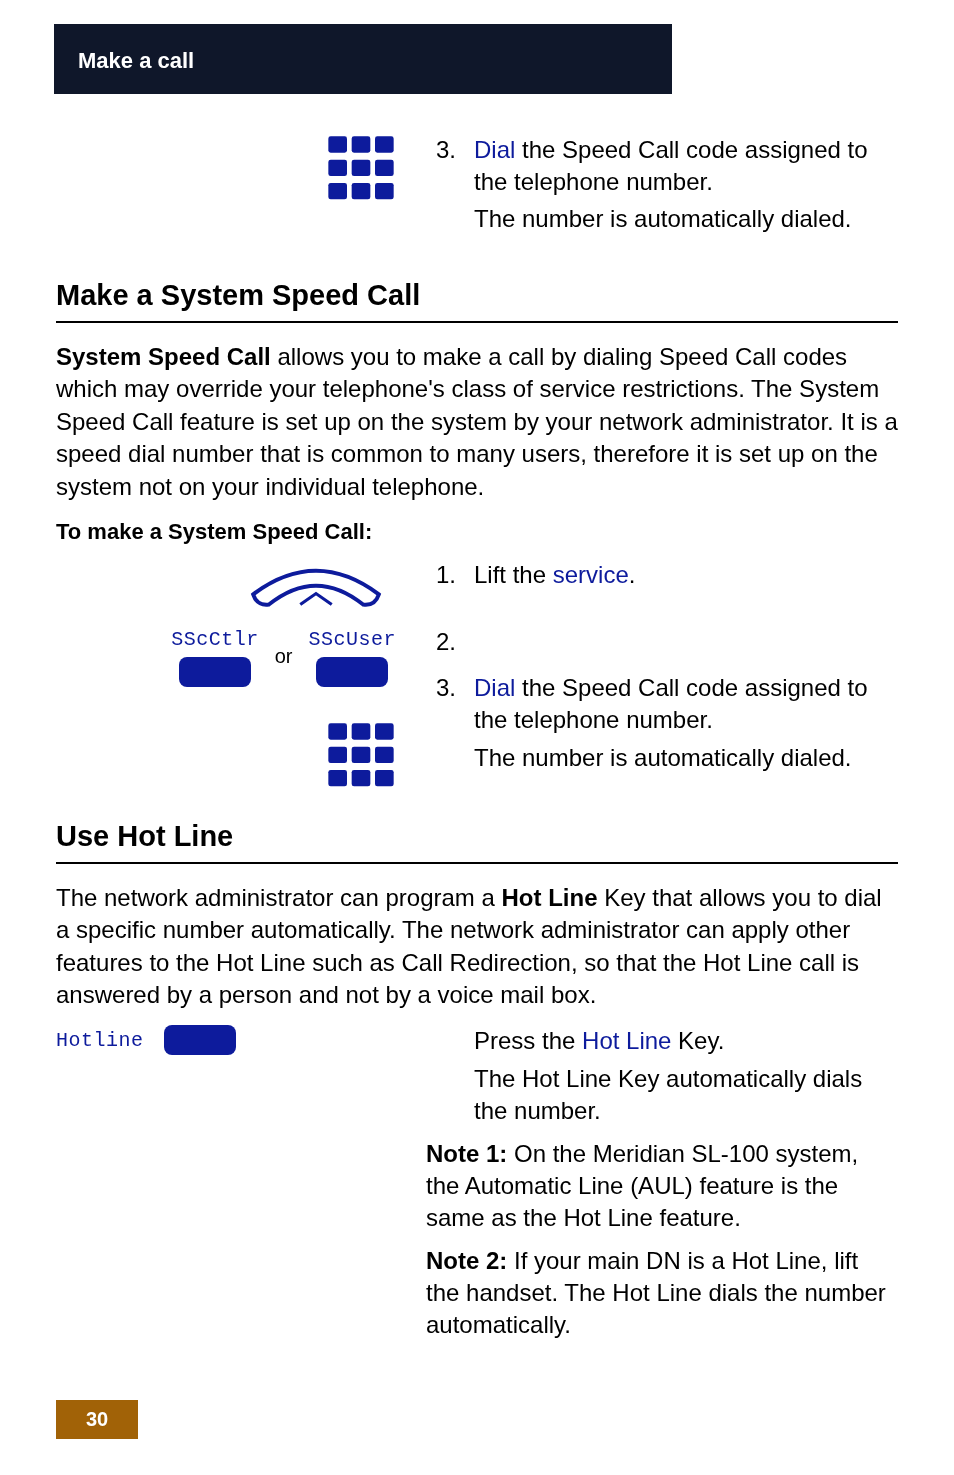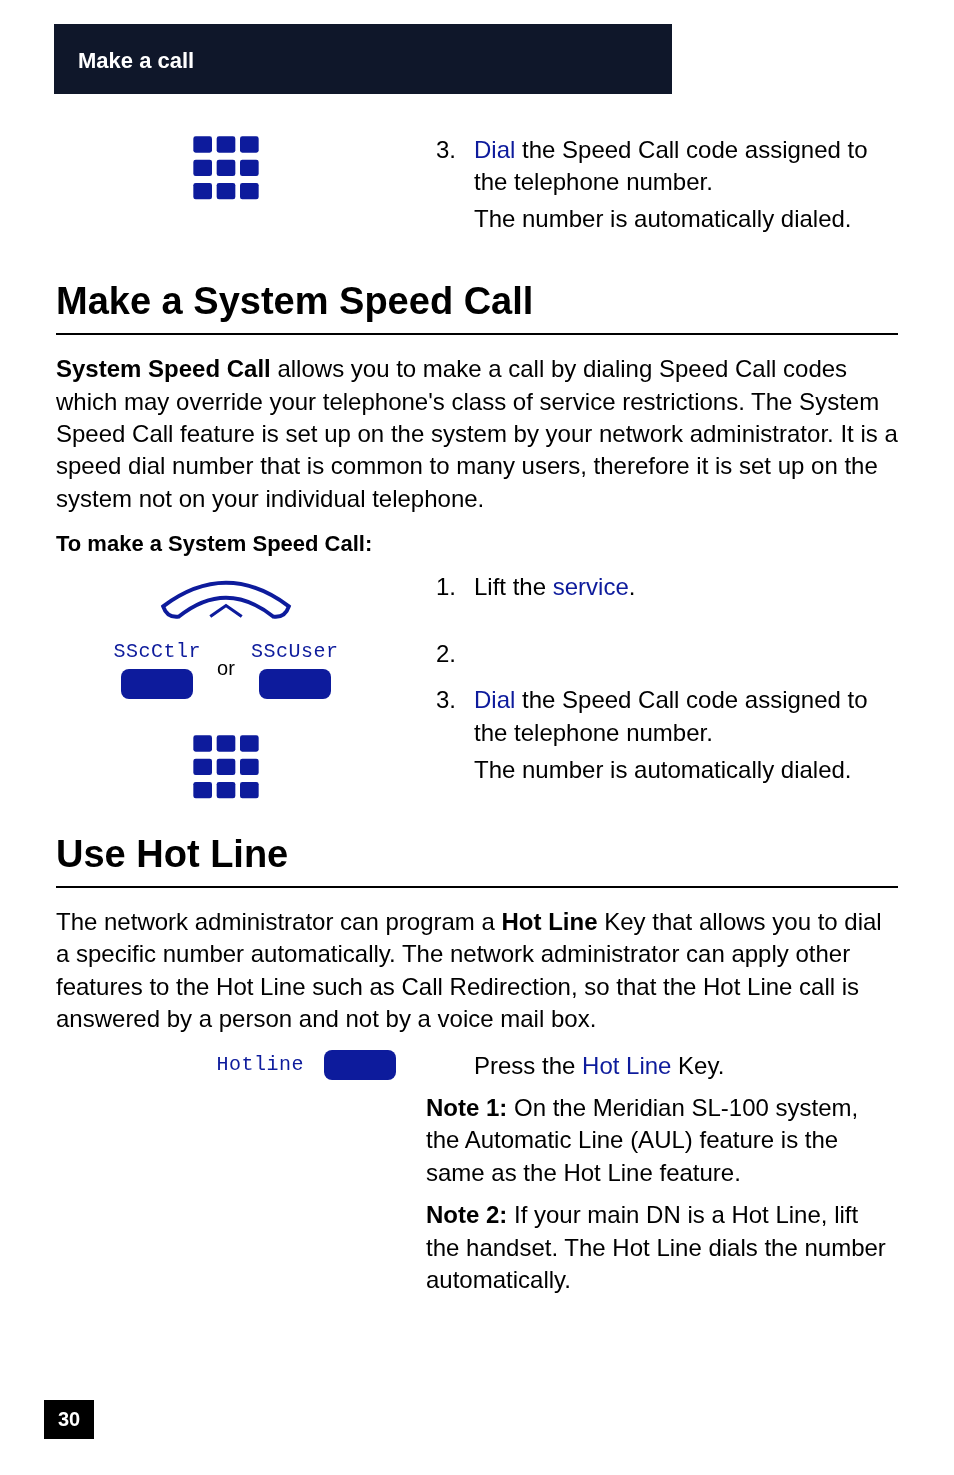--- a/index.html
+++ b/index.html
@@ -2,43 +2,43 @@
 <html><head>
 <meta charset="utf-8">
 <style>
   *{box-sizing:border-box;margin:0;padding:0}
   body{font-family:"Segoe UI",Arial,Helvetica,sans-serif;background:#fff;width:954px;height:1475px;position:relative;color:#000;font-size:24px;line-height:1.35}
   .page{padding:24px 56px 0 56px}
   .header-bar{display:flex;margin:0 0 0 -2px}
   .header-tab{background:#0f172a;color:#fff;font-weight:bold;font-size:22px;padding:22px 24px 18px 24px;width:618px}
   .spacer-top{height:40px}
   .row{display:flex;gap:30px;margin-bottom:12px}
-  .icon-col{width:340px;display:flex;flex-direction:column;align-items:center;gap:8px}
+  .icon-col{width:340px;display:flex;flex-direction:column;align-items:flex-end;gap:8px}
   .text-col{flex:1}
   .keypad-icon{width:70px;height:70px}
   ol.custom{list-style:none;counter-reset:none}
   ol.custom>li{display:flex;gap:18px;margin-bottom:14px}
   ol.custom>li>.num{min-width:30px;text-align:right}
   ol.custom>li>.body{flex:1}
   .subtext{margin-top:5px}
-  h2{font-size:38px;font-weight:bold;border-bottom:2px solid #000;padding-bottom:6px;margin:26px 0 18px 0}
+  h2{font-size:29px;font-weight:bold;border-bottom:2px solid #000;padding-bottom:6px;margin:26px 0 18px 0}
   p.para{margin-bottom:14px}
   .strong{font-weight:bold}
   .blue{color:#0d1b9c;font-weight:normal}
   .key-label{font-family:"Andale Mono","Courier New",monospace;font-size:20px;color:#0d1b9c;letter-spacing:0.5px}
   .key-group{display:flex;align-items:center;gap:16px}
   .key-btn{width:72px;height:30px;background:#0d1b9c;border-radius:8px}
   .or-label{font-weight:normal;font-size:20px}
   .soft-key-pair{display:flex;flex-direction:column;align-items:center;gap:4px}
   .handset-icon{width:160px;height:55px}
   .note{margin-top:10px}
   .note-label{font-weight:bold}
-  .page-num-box{position:absolute;left:44px;bottom:36px;background:#000000;color:#fff;font-weight:bold;font-size:20px;padding:6px 14px}
+  .page-num-box{position:absolute;left:56px;bottom:36px;background:#a16207;color:#fff;font-weight:bold;font-size:20px;padding:6px 30px}
   .section-label{font-weight:bold;font-size:22px;margin:14px 0 12px 0}
-  .hotline-row{display:flex;align-items:center;gap:20px;width:340px;justify-content:flex-end}
+  .hotline-row{display:flex;align-items:center;gap:20px;width:340px;justify-content:flex-start}
   .step-block{margin-left:0}
 </style>
 </head>
 <body>
 
 <div class="page">
 
   <div class="header-bar">
     <div class="header-tab">Make a call</div>
   </div>
@@ -158,20 +158,21 @@
       <div class="hotline-row">
         <span class="key-label">Hotline</span>
         <div class="key-btn"></div>
       </div>
     </div>
     <div class="text-col">
       <div class="step-block" style="padding-left:48px">
         <div>
           <span>Press the </span><span class="blue">Hot Line</span><span> Key.</span>
         </div>
+        <div class="subtext">The Hot Line Key automatically dials the number.</div>
       </div>
       <div class="note">
         <span class="note-label">Note 1:</span><span>  On the Meridian SL-100 system, the Automatic Line (AUL) feature is the same as the Hot Line feature.</span>
       </div>
       <div class="note">
         <span class="note-label">Note 2:</span><span>   If your main DN is a Hot Line, lift the handset. The Hot Line dials the number automatically.</span>
       </div>
     </div>
   </div>
 

